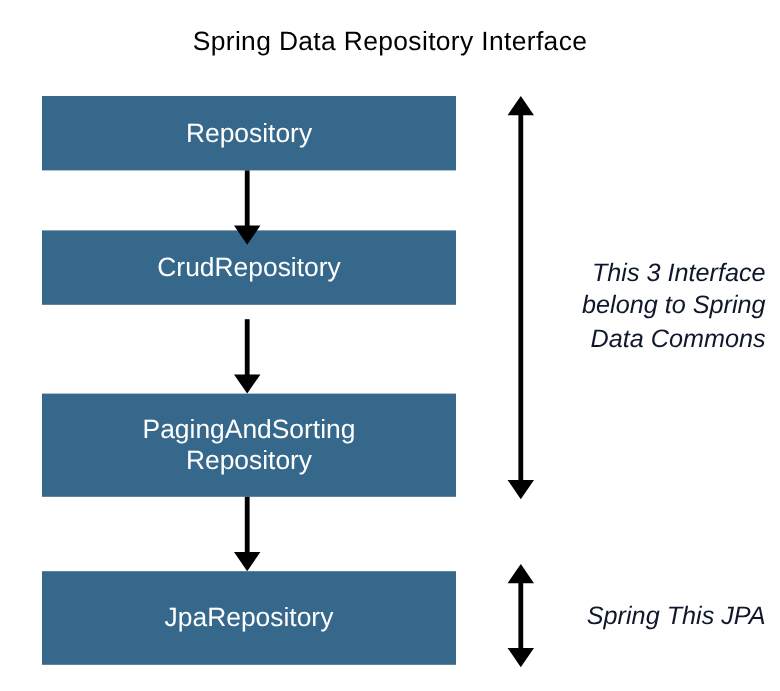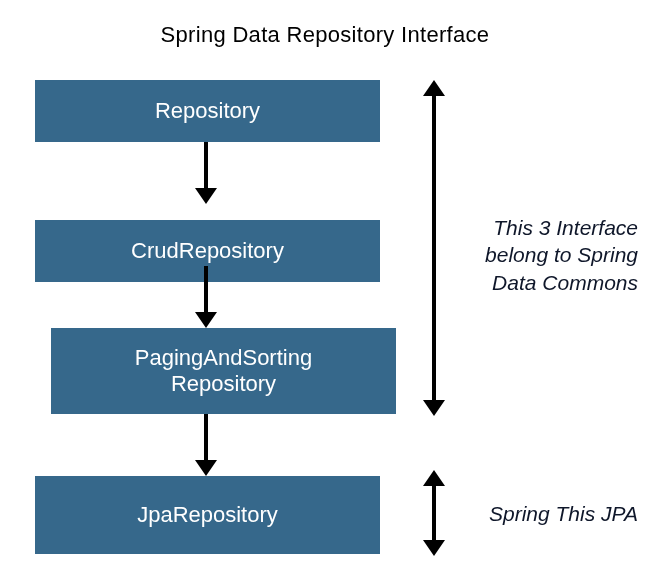--- a/index.html
+++ b/index.html
@@ -33,22 +33,22 @@
       color: #fff;
       font-size: 22px;
       font-weight: 400;
       display: flex;
       align-items: center;
       justify-content: center;
       text-align: center;
       line-height: 1.2;
     }
     .box1 { top: 80px;  height: 62px; }
-    .box2 { top: 220px; height: 62px; }
-    .box3 { top: 328px; height: 86px; margin-left: 16px; }
+    .box2 { top: 192px; height: 62px; }
+    .box3 { top: 328px; height: 86px; }
     .box4 { top: 476px; height: 78px; }
     .arrow-down {
       position: absolute;
     }
     .arrow-down .shaft {
       position: absolute;
       width: 4px;
       background: #000;
       left: 50%;
       transform: translateX(-50%);

